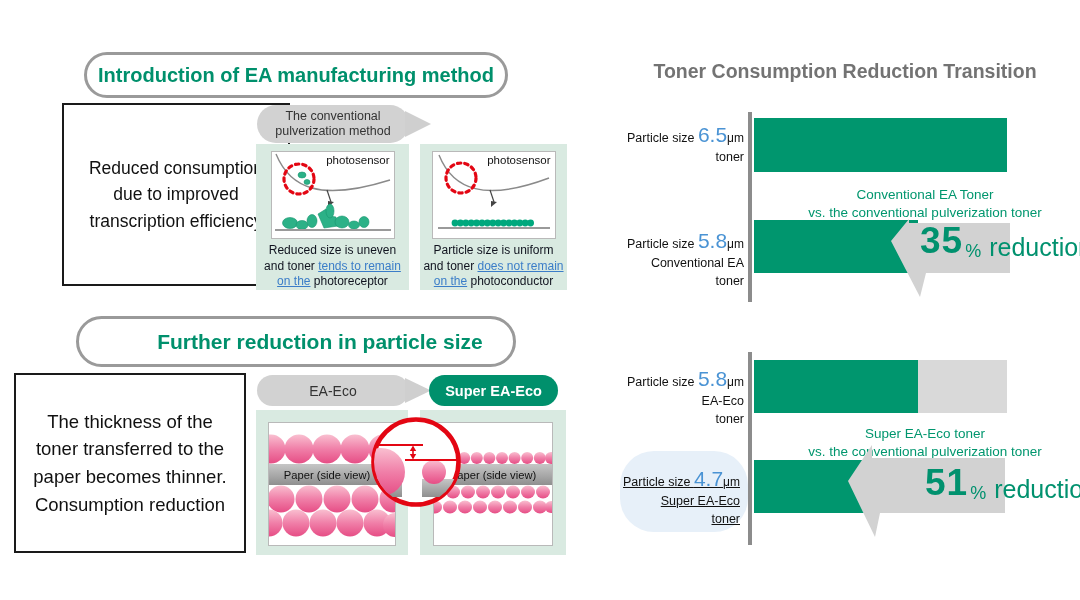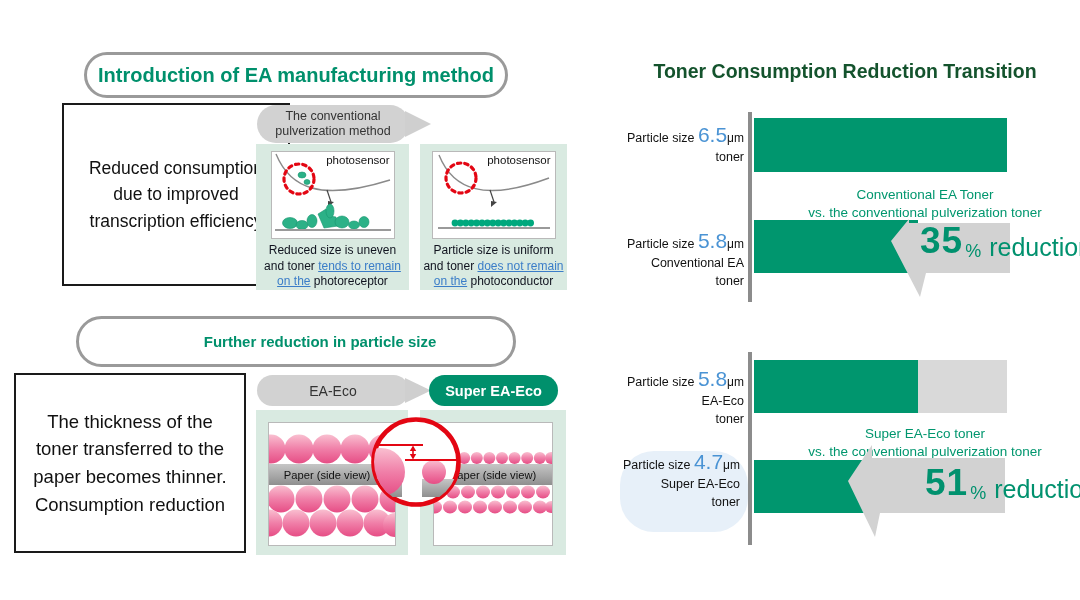--- a/index.html
+++ b/index.html
@@ -6,21 +6,21 @@
   .canvas{position:relative;width:1080px;height:600px;background:#fff;overflow:hidden;
           font-family:"Liberation Sans",sans-serif;color:#111;}
 
   
   .title-pill{position:absolute;border:3px solid #9a9a9a;border-radius:28px;background:#fff;
               display:flex;align-items:center;justify-content:center;}
   .title-pill span{color:#00906c;font-weight:bold;}
   .pill-t1{left:84px;top:52px;width:418px;height:40px;}
   .pill-t1 span{font-size:20px;}
   .pill-t2{left:76px;top:316px;width:434px;height:45px;}
-  .pill-t2 span{font-size:15px;margin-left:48px;}
+  .pill-t2 span{font-size:21px;margin-left:48px;}
 
   
   .info-box{position:absolute;border:2px solid #1a1a1a;background:#fff;display:flex;
             align-items:center;justify-content:center;text-align:center;padding:0 10px;box-sizing:border-box;}
   .box-b1{left:14px;top:103px;width:228px;height:183px;font-size:17.5px;line-height:1.5;margin-left:48px;}
   .box-b2{left:14px;top:373px;width:232px;height:180px;font-size:18.5px;line-height:1.5;}
 
   
   .flow-pill{position:absolute;display:flex;align-items:center;justify-content:center;text-align:center;}
   .flow-gray{background:#d2d2d2;color:#333;border-radius:19px;}
@@ -45,21 +45,21 @@
   
   .p3{left:256px;top:410px;width:152px;height:145px;}
   .p4{left:420px;top:410px;width:146px;height:145px;}
   .pink-box{position:relative;margin:12px auto 0;background:#fff;border:1px solid #b9b9b9;}
   .pb3{width:126px;height:122px;}
   .pb4{width:118px;height:122px;}
   .magnifier{position:absolute;left:367px;top:413px;width:98px;height:98px;z-index:6;}
 
   
   .chart-title{position:absolute;left:625px;top:60px;width:440px;text-align:center;
-               font-size:19.5px;font-weight:bold;color:#14532d;}
+               font-size:19.5px;font-weight:bold;color:#737373;}
   .chart{position:absolute;left:620px;width:400px;}
   .c1{top:108px;height:200px;}
   .c2{top:348px;height:212px;}
   .axis{position:absolute;left:128px;width:4px;background:#8c8c8c;}
   .c1 .axis{top:4px;height:190px;}
   .c2 .axis{top:4px;height:193px;}
   .row-label{position:absolute;left:0;width:124px;text-align:right;line-height:1.4;font-size:12.5px;color:#111;}
   .row-label .l1{white-space:nowrap;}
   .row-label .num{font-size:21px;color:#4a93d4;}
   .row-label .unit{font-size:12px;}
@@ -317,21 +317,21 @@
     </div>
     <div class="bar tracked" style="top:12px;height:53px;">
       <div class="fill" style="width: 65%;"></div>
     </div>
 
     <div class="annot" style="top:77px;">
       <div>Super EA-Eco toner</div>
       <div>vs. the conventional pulverization toner</div>
     </div>
 
-    <div class="row-label z2" style="top:99px;padding-right:4px;width:120px;">
+    <div class="row-label z2" style="top:116px;padding-right:4px;width:120px;text-decoration:underline;">
       <div class="l1"><span>Particle size </span><span class="num">4.7</span><span class="unit">μm</span></div>
       <div>Super EA-Eco</div>
       <div>toner</div>
     </div>
     <div class="bar" style="top:112px;height:53px;">
       <div class="fill" style="width: 49%;"></div>
     </div>
 
     <svg class="red-arrow" style="left:215px;top:92px;" width="170" height="105" viewBox="0 0 170 105">
       <polygon points="13,41 37,5 37,18 170,18 170,73 45,73 40,97" fill="#d2d2d2"></polygon>

